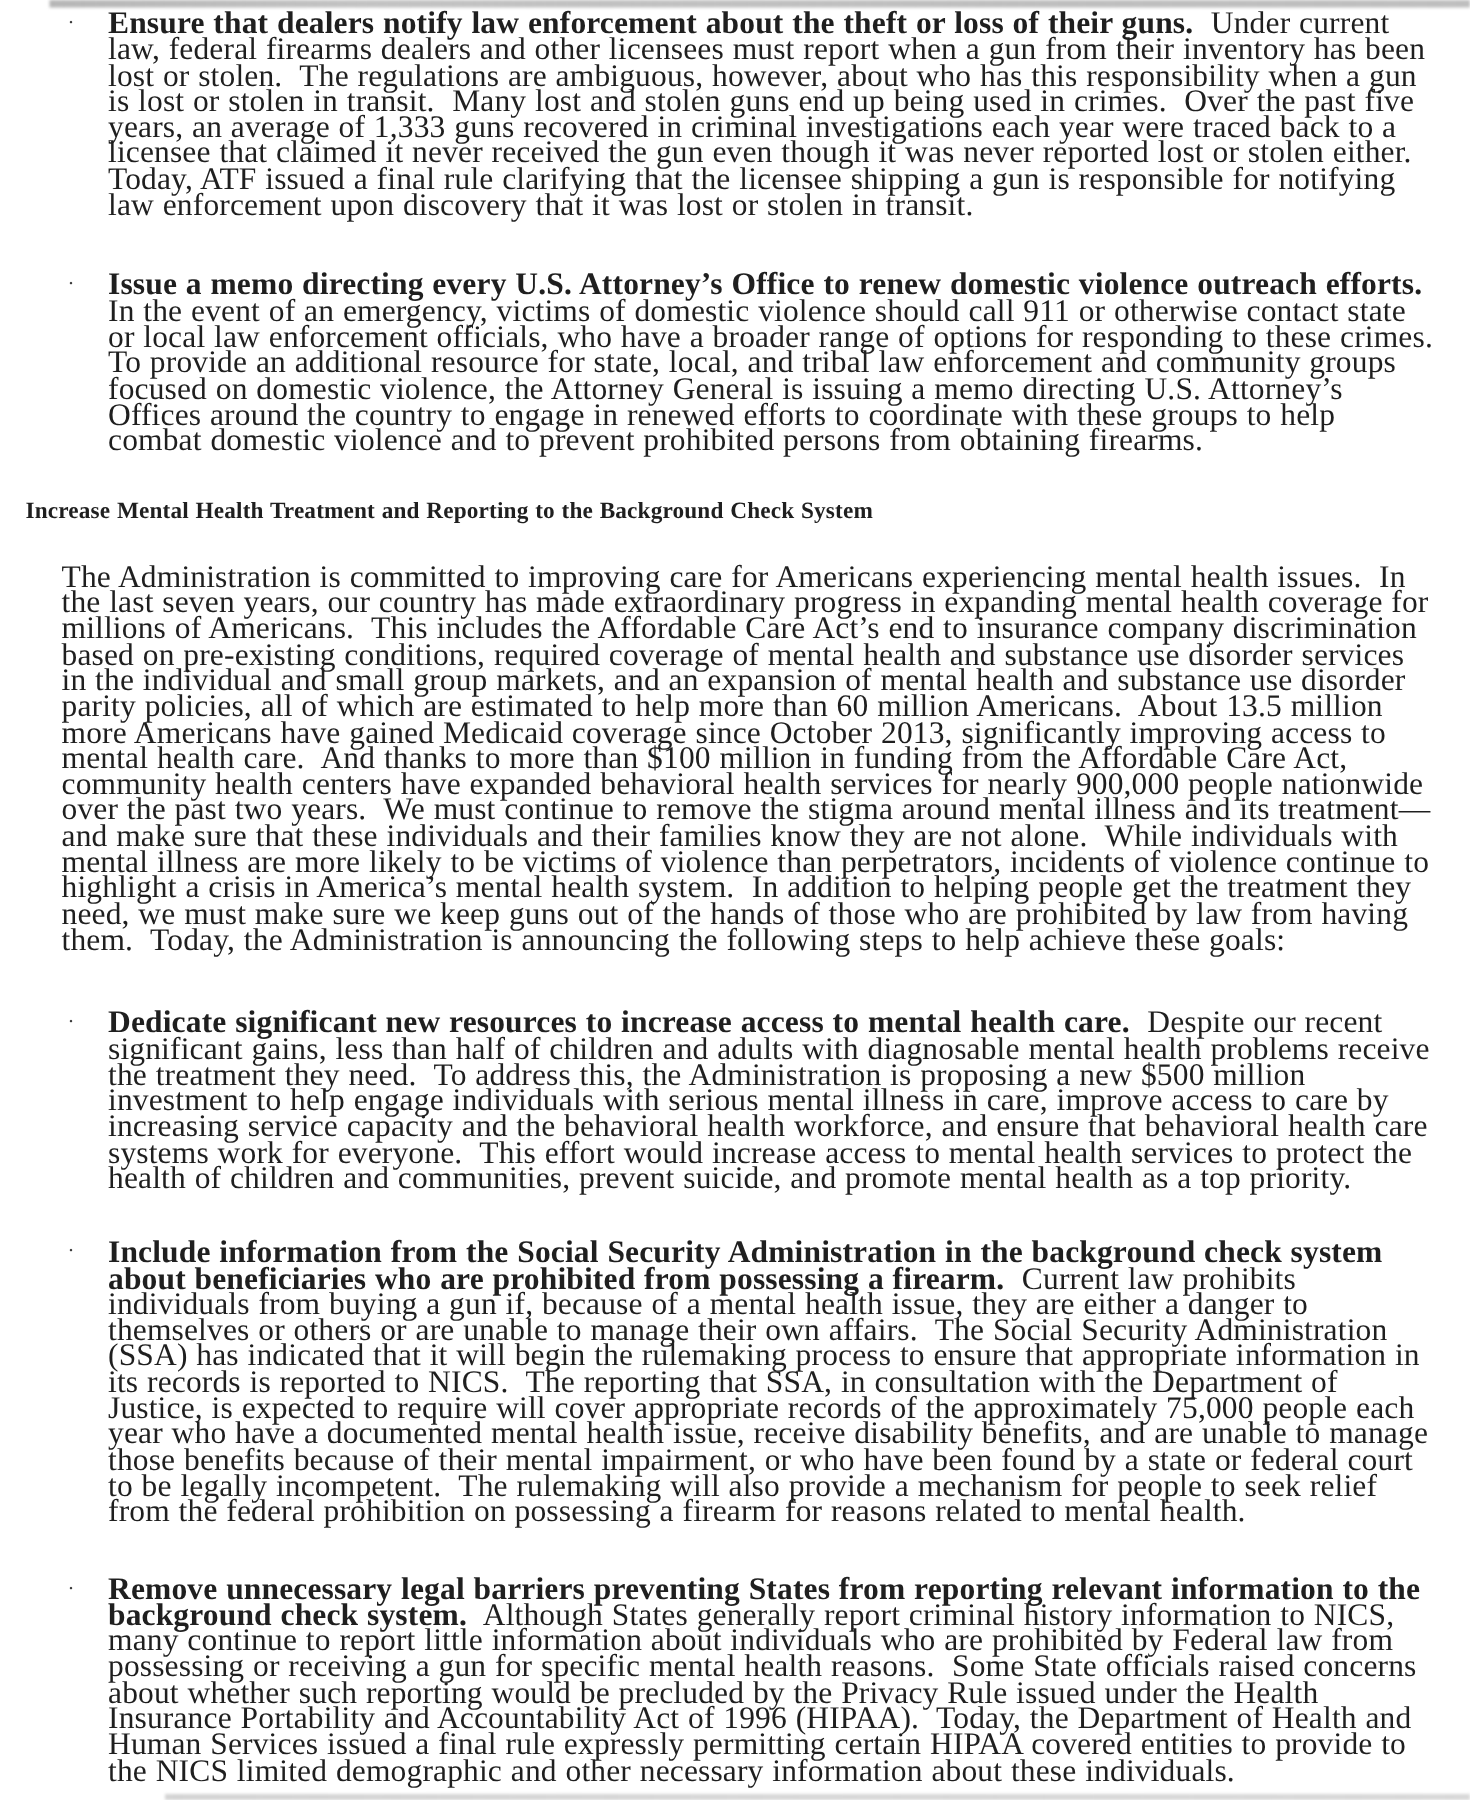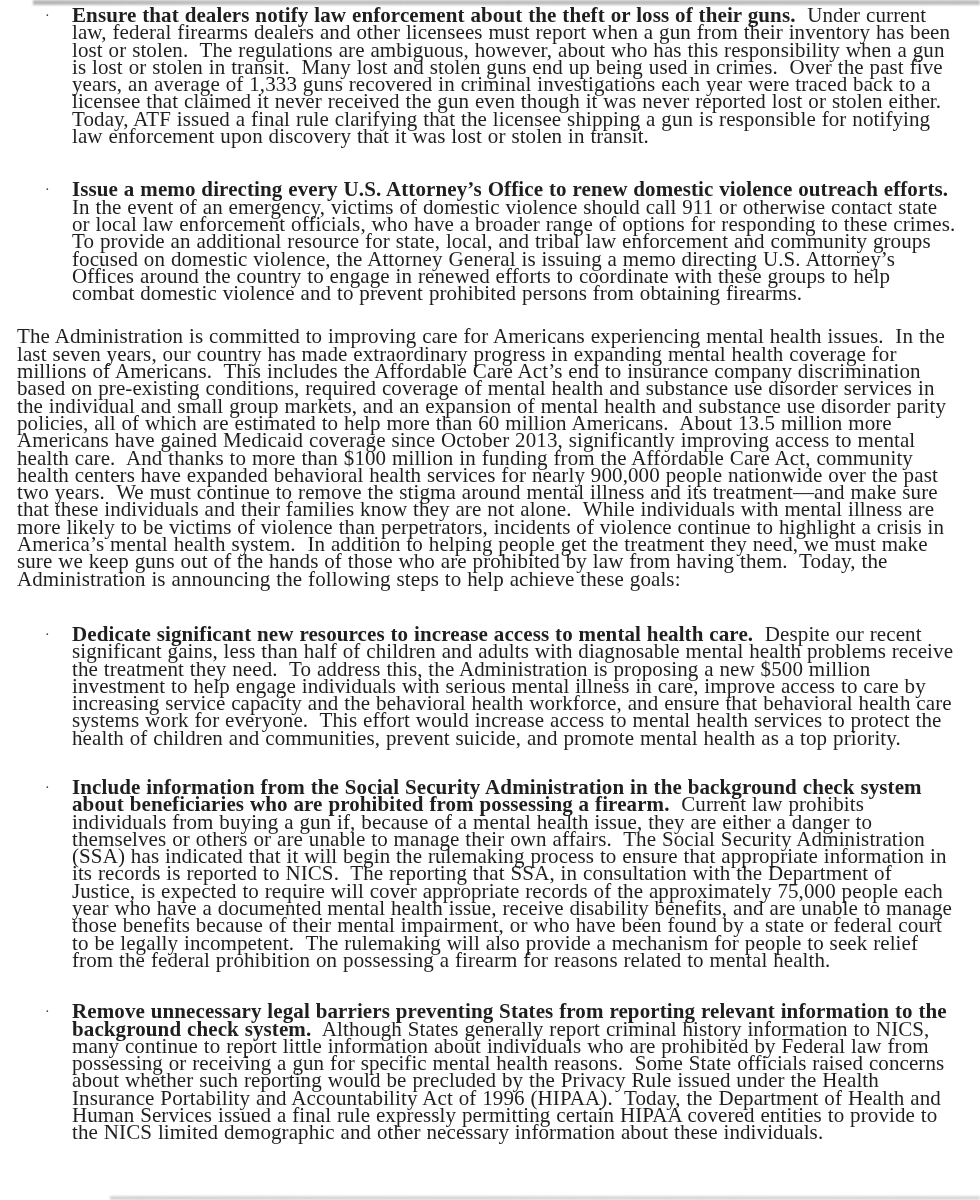--- a/index.html
+++ b/index.html
@@ -44,21 +44,21 @@
     font-weight: bold;
     font-size: 15.5px;
     line-height: 17.3px;
     letter-spacing: 0.1px;
     word-spacing: 0.5px;
   }
   
   .b1 { margin-top: 0; }
   .b2 { margin-top: 36px; }
   .h1 { margin-top: 30px; }
-  .p1 { margin-top: 26px; }
+  .p1 { margin-top: 26px; margin-left: 24px; }
   .b3 { margin-top: 38px; }
   .b4 { margin-top: 32px; }
   .b5 { margin-top: 34px; }
   
   .artifact-top {
     position: absolute;
     top: 0; left: 33px; right: 0;
     height: 5px;
     background: linear-gradient(90deg,
       rgba(110,110,110,0.50) 0%,
@@ -89,20 +89,21 @@
   <div class="bullet-row b1">
     <span class="bullet-marker">·</span>
     <p class="txt bullet-text"><b class="lead">Ensure that dealers notify law enforcement about the theft or loss of their guns.</b><span>  Under current law, federal firearms dealers and other licensees must report when a gun from their inventory has been lost or stolen.  The regulations are ambiguous, however, about who has this responsibility when a gun is lost or stolen in transit.  Many lost and stolen guns end up being used in crimes.  Over the past five years, an average of 1,333 guns recovered in criminal investigations each year were traced back to a licensee that claimed it never received the gun even though it was never reported lost or stolen either.  Today, ATF issued a final rule clarifying that the licensee shipping a gun is responsible for notifying law enforcement upon discovery that it was lost or stolen in transit.</span></p>
   </div>
 
   <div class="bullet-row b2">
     <span class="bullet-marker">·</span>
     <p class="txt bullet-text"><b class="lead">Issue a memo directing every U.S. Attorney’s Office to renew domestic violence outreach efforts.</b><span>  In the event of an emergency, victims of domestic violence should call 911 or otherwise contact state or local law enforcement officials, who have a broader range of options for responding to these crimes.  To provide an additional resource for state, local, and tribal law enforcement and community groups focused on domestic violence, the Attorney General is issuing a memo directing U.S. Attorney’s Offices around the country to engage in renewed efforts to coordinate with these groups to help combat domestic violence and to prevent prohibited persons from obtaining firearms.</span></p>
   </div>
 
+  <h2 class="section-heading h1">Increase Mental Health Treatment and Reporting to the Background Check System</h2>
 
   <p class="txt p1">The Administration is committed to improving care for Americans experiencing mental health issues.  In the last seven years, our country has made extraordinary progress in expanding mental health coverage for millions of Americans.  This includes the Affordable Care Act’s end to insurance company discrimination based on pre-existing conditions, required coverage of mental health and substance use disorder services in the individual and small group markets, and an expansion of mental health and substance use disorder parity policies, all of which are estimated to help more than 60 million Americans.  About 13.5 million more Americans have gained Medicaid coverage since October 2013, significantly improving access to mental health care.  And thanks to more than $100 million in funding from the Affordable Care Act, community health centers have expanded behavioral health services for nearly 900,000 people nationwide over the past two years.  We must continue to remove the stigma around mental illness and its treatment—and make sure that these individuals and their families know they are not alone.  While individuals with mental illness are more likely to be victims of violence than perpetrators, incidents of violence continue to highlight a crisis in America’s mental health system.  In addition to helping people get the treatment they need, we must make sure we keep guns out of the hands of those who are prohibited by law from having them.  Today, the Administration is announcing the following steps to help achieve these goals:</p>
 
   <div class="bullet-row b3">
     <span class="bullet-marker">·</span>
     <p class="txt bullet-text"><b class="lead">Dedicate significant new resources to increase access to mental health care.</b><span>  Despite our recent significant gains, less than half of children and adults with diagnosable mental health problems receive the treatment they need.  To address this, the Administration is proposing a new $500 million investment to help engage individuals with serious mental illness in care, improve access to care by increasing service capacity and the behavioral health workforce, and ensure that behavioral health care systems work for everyone.  This effort would increase access to mental health services to protect the health of children and communities, prevent suicide, and promote mental health as a top priority.</span></p>
   </div>
 
   <div class="bullet-row b4">
     <span class="bullet-marker">·</span>

